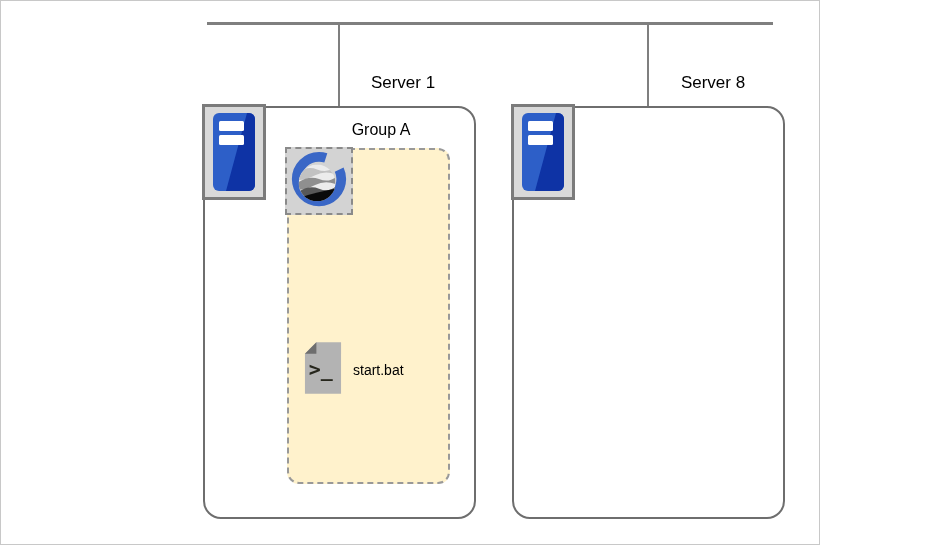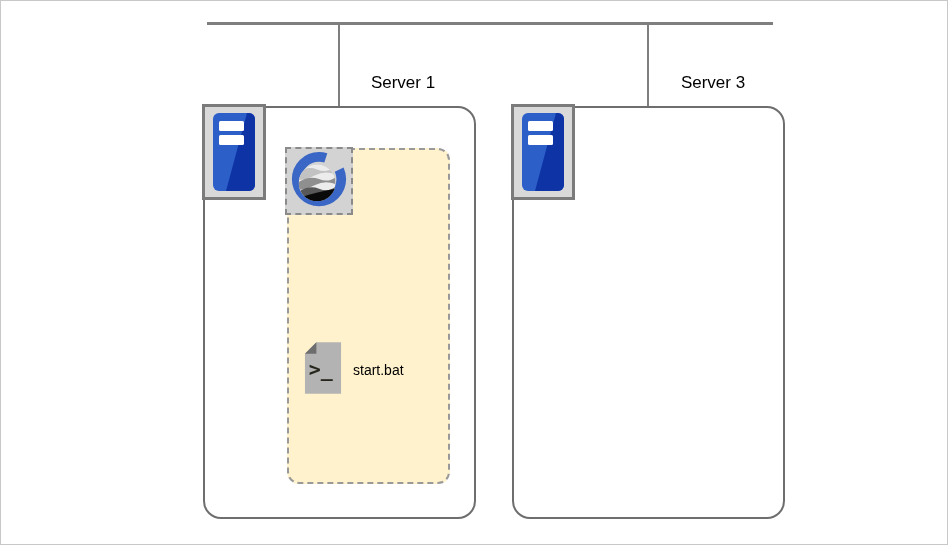--- a/index.html
+++ b/index.html
@@ -1,17 +1,17 @@
 <!DOCTYPE html>
 <html><head>
 <meta charset="utf-8">
 <style>
   html,body{margin:0;padding:0;background:#ffffff;}
   .stage{
-    position:relative;width:948px;height:545px;background:#ffffff;
+    position:relative;width:820px;height:545px;background:#ffffff;
     border:1px solid #c8c8c8;box-sizing:border-box;overflow:hidden;
     font-family:"Liberation Sans", sans-serif;color:#000;
   }
   
   .bus{position:absolute;left:206px;top:21px;width:566px;height:3px;background:#7f7f7f;}
   .vline{position:absolute;top:23px;width:2px;height:83px;background:#7f7f7f;}
   .v1{left:337px;}
   .v2{left:646px;height:84px;}
   
   .edge-label{position:absolute;top:71px;width:90px;text-align:center;font-size:17px;line-height:22px;}
@@ -48,26 +48,27 @@
 </head>
 <body>
 
 <div class="stage">
 
   <div class="bus"></div>
   <div class="vline v1"></div>
   <div class="vline v2"></div>
 
   <div class="edge-label l1">Server 1</div>
-  <div class="edge-label l2">Server 3</div>
+  <div class="edge-label l2">Server 8</div>
 
   <div class="server-box s1"></div>
   <div class="server-box s2"></div>
 
   <div class="group-box"></div>
+  <div class="group-label">Group A</div>
 
   <div class="rack-icon r1">
     <svg viewBox="0 0 64 96" xmlns="http://www.w3.org/2000/svg">
       <defs>
           <clipPath id="rackclip1">
             <rect x="11" y="9" width="42" height="78" rx="6"></rect>
           </clipPath>
         </defs>
       <rect x="1.5" y="1.5" width="61" height="93" fill="#d9d9d9" stroke="#7b7b7b" stroke-width="3"></rect>
       <rect x="11" y="9" width="42" height="78" rx="6" fill="#2d5fc8"></rect>

